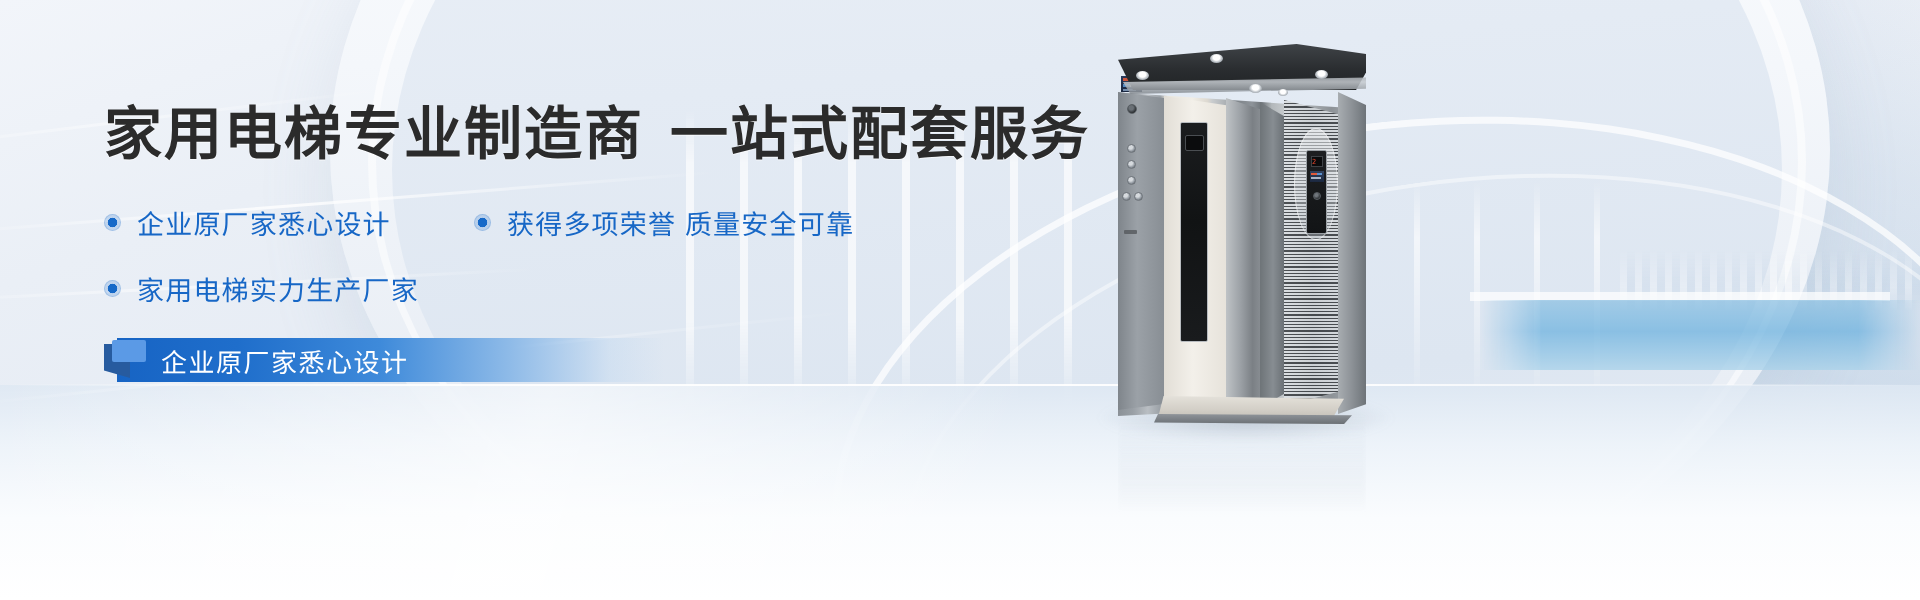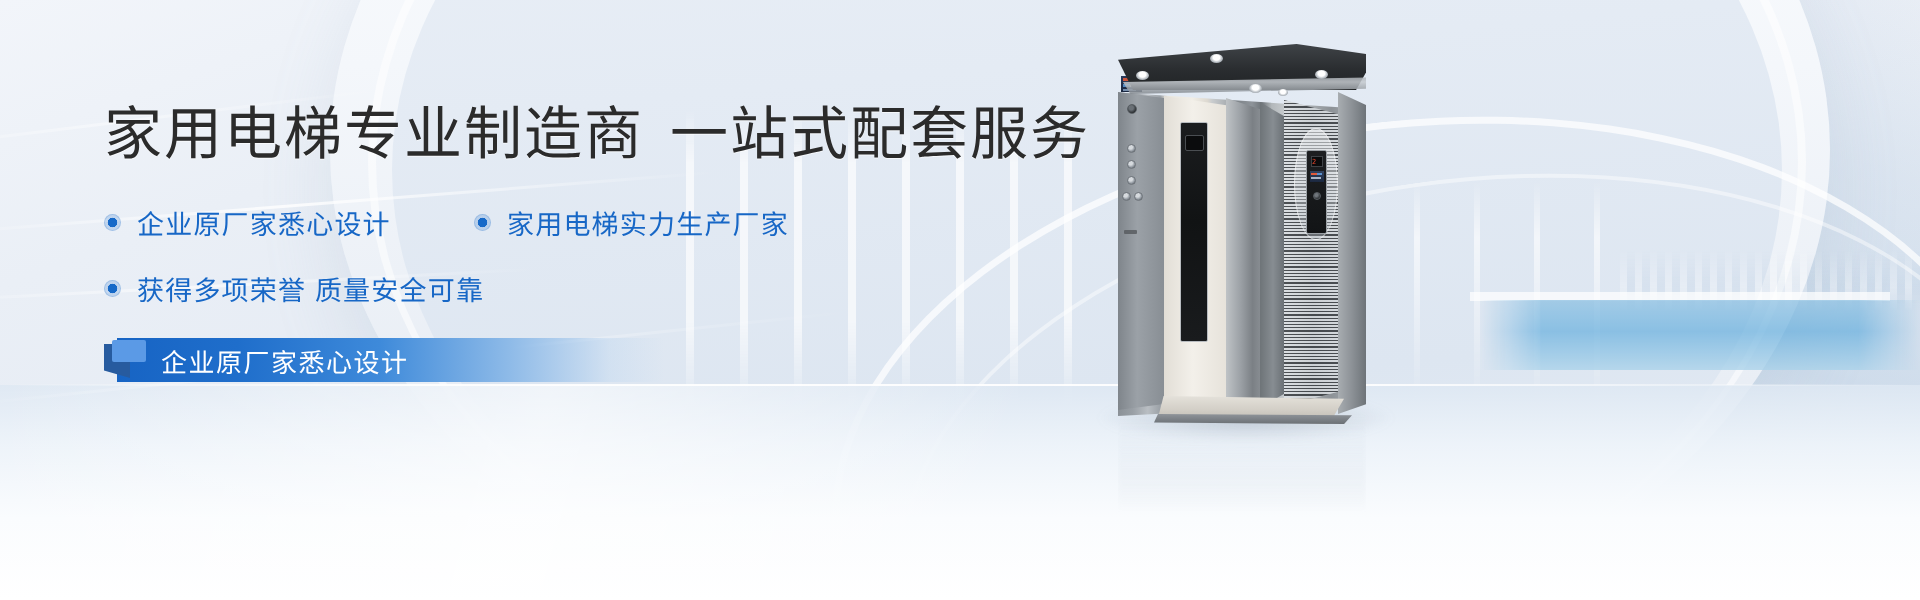--- a/index.html
+++ b/index.html
@@ -161,21 +161,21 @@
 
   
   .copy {
     position:absolute;
     left:104px; top:104px;
     width:1000px;
     z-index:6;
   }
   .headline {
     font-size:58px;
-    font-weight:400;
+    font-weight:700;
     letter-spacing:2px;
     color:#2b2b2b;
     line-height:1.05;
     white-space:nowrap;
     text-shadow:0 1px 0 rgba(255,255,255,.6);
   }
   .headline .gap { display:inline-block; width:26px; }
 
   .bullets {
     margin-top:38px;
@@ -518,26 +518,26 @@
 
     <div class="bullets">
 
       <div class="bullet">
         <span class="dot"></span>
         <span class="bullet-text">企业原厂家悉心设计</span>
       </div>
 
       <div class="bullet">
         <span class="dot"></span>
-        <span class="bullet-text">家用电梯实力生产厂家</span>
+        <span class="bullet-text">获得多项荣誉 质量安全可靠</span>
       </div>
 
       <div class="bullet">
         <span class="dot"></span>
-        <span class="bullet-text">获得多项荣誉 质量安全可靠</span>
+        <span class="bullet-text">家用电梯实力生产厂家</span>
       </div>
 
 
     </div>
   </div>
 
   <div class="ribbon-wrap">
     <div class="ribbon-bar">
       <span class="ribbon-text">企业原厂家悉心设计</span>
     </div>

